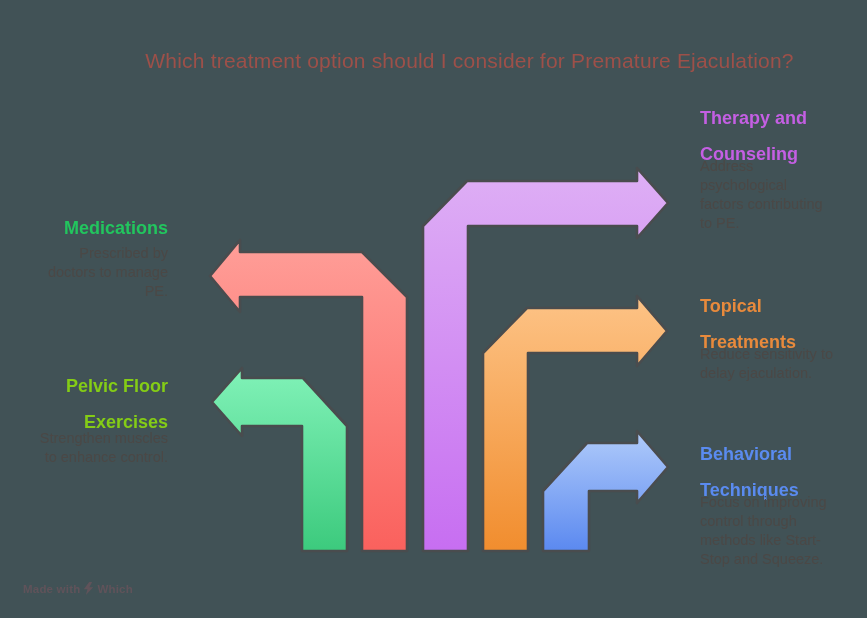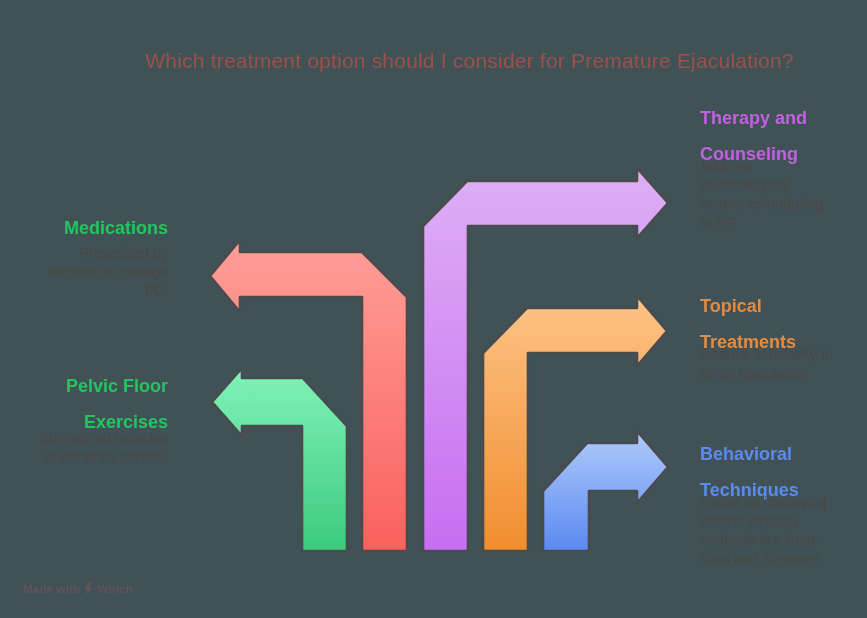--- a/index.html
+++ b/index.html
@@ -88,21 +88,21 @@
     <polygon points="543,551 543,491 587,443 637,443 637,431 668,467 637,503 637,491 589,491 589,551" fill="url(#g-behavioral)" stroke="#494c4e" stroke-width="2.6" stroke-linejoin="round"></polygon>
   </svg>
 
   <div class="page-title" style="color: rgb(157, 80, 73);">Which treatment option should I consider for Premature Ejaculation?</div>
 
   <div class="heading col-left h-medications" style="color: #22c55e;">Medications</div>
   <div class="desc col-left d-medications">Prescribed by
 doctors to manage
 PE.</div>
 
-  <div class="heading col-left h-pelvic" style="color: #22c55e;">Pelvic Floor
+  <div class="heading col-left h-pelvic" style="color: #84cc16;">Pelvic Floor
 Exercises</div>
   <div class="desc col-left d-pelvic">Strengthen muscles
 to enhance control.</div>
 
   <div class="heading col-right h-therapy" style="color: rgb(196, 95, 227);">Therapy and
 Counseling</div>
   <div class="desc col-right d-therapy">Address
 psychological
 factors contributing
 to PE.</div>

